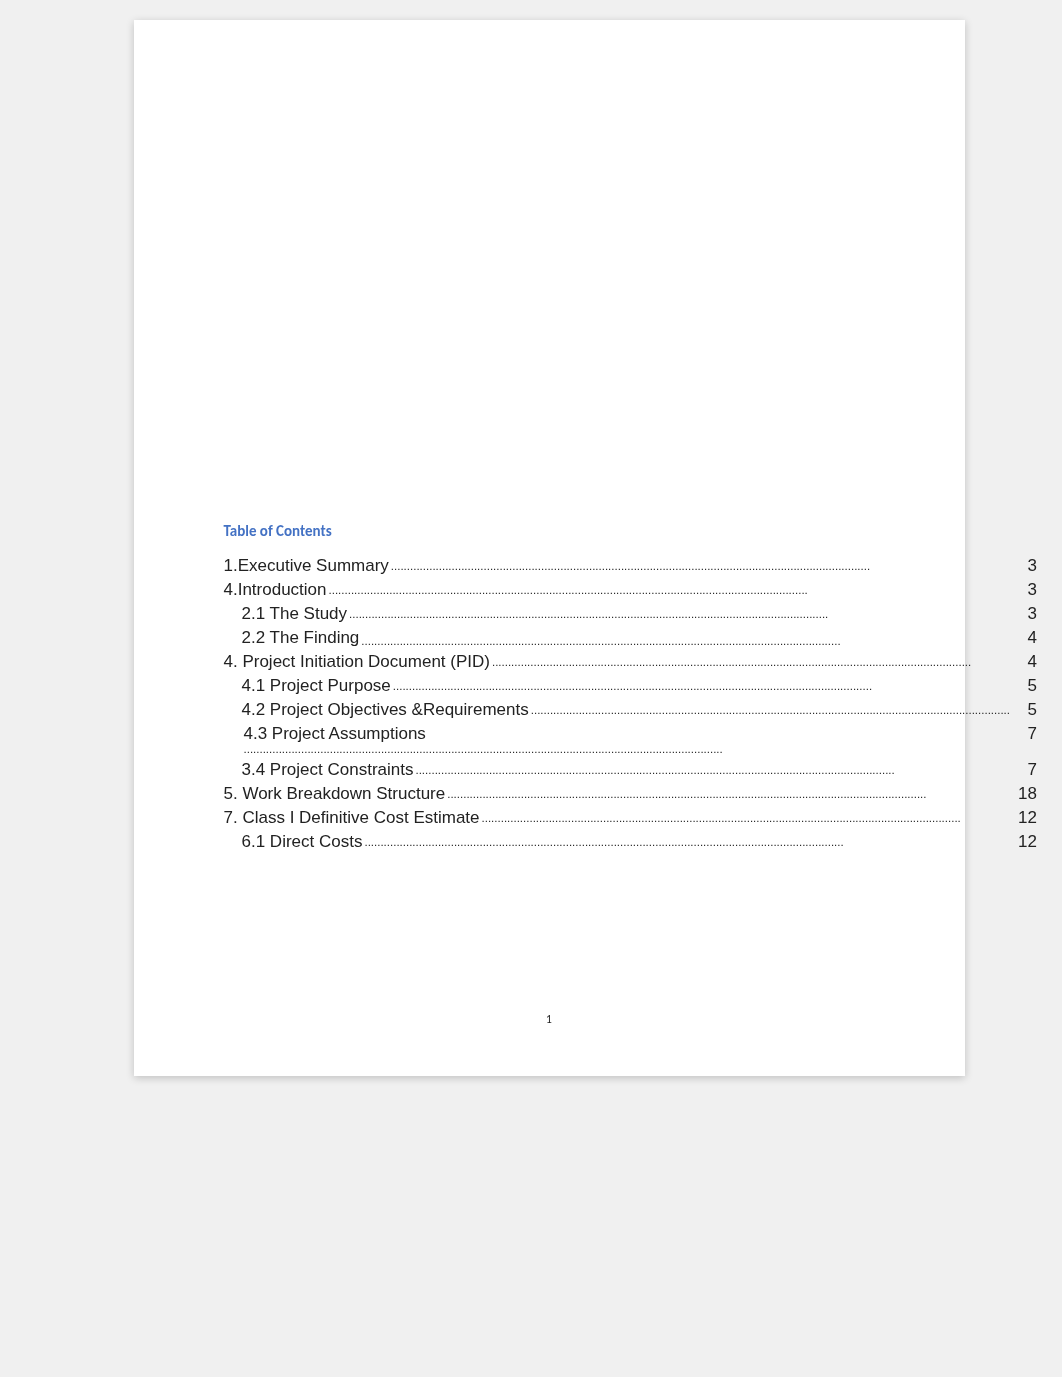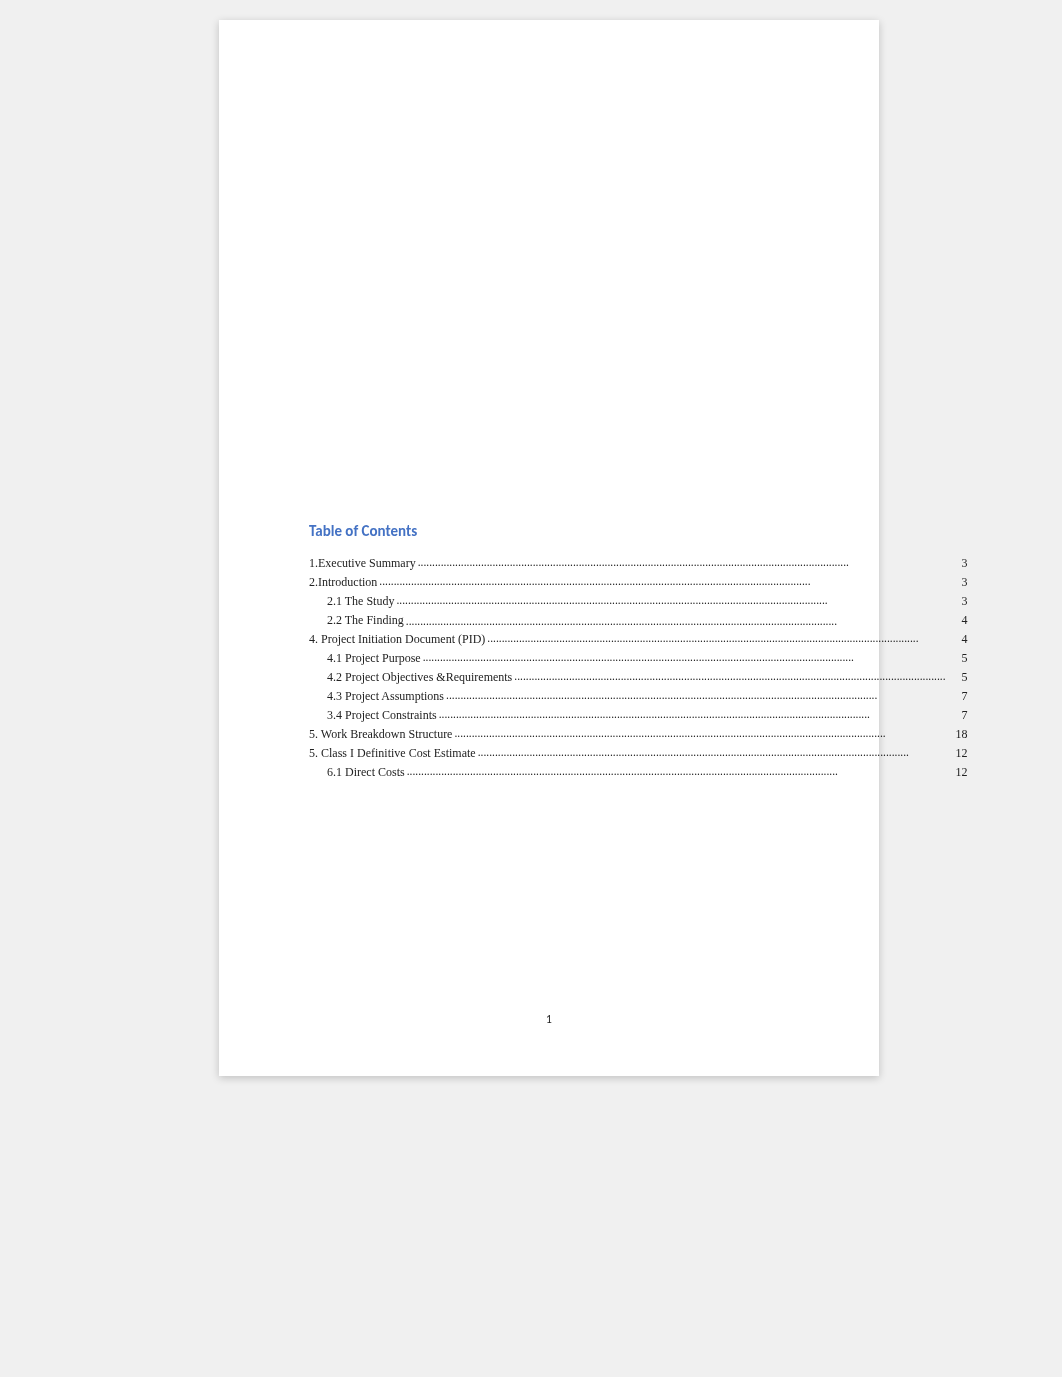--- a/index.html
+++ b/index.html
@@ -12,21 +12,21 @@
       background: #f0f0f0;
       display: flex;
       justify-content: center;
       align-items: flex-start;
       min-height: 100vh;
       padding: 20px;
       font-family: "Times New Roman", Times, serif;
     }
 
     .page {
-      width: 660px;
+      width: 831px;
       min-height: 1056px;
       background: #ffffff;
       box-shadow: 0 2px 8px rgba(0,0,0,0.2);
       padding: 72px 90px 72px 90px;
       position: relative;
       margin-left: 36px;
     }
 
     .top-spacer {
       height: 430px;
@@ -36,22 +36,22 @@
       color: #4472C4;
       font-size: 15px;
       font-weight: bold;
       margin-bottom: 14px;
       font-family: "Calibri", Arial, sans-serif;
     }
 
     .toc-table {
       width: 100%;
       border-collapse: collapse;
-      font-family: Liberation Serif, serif;
-      font-size: 12px;
+      font-family: Liberation Sans, sans-serif;
+      font-size: 17px;
       color: #222;
     }
 
     .toc-table tr td {
       padding: 2px 0;
       vertical-align: top;
     }
 
     .toc-table td.entry {
       width: 100%;
@@ -119,21 +119,21 @@
               <div class="toc-entry">
                 <span class="toc-label">1.Executive Summary</span>
                 <span class="toc-dots"></span>
               </div>
             </td>
             <td class="page-num">3</td>
           </tr>
           <tr>
             <td class="entry">
               <div class="toc-entry">
-                <span class="toc-label">2.Introduction</span>
+                <span class="toc-label">4.Introduction</span>
                 <span class="toc-dots"></span>
               </div>
             </td>
             <td class="page-num">3</td>
           </tr>
           <tr>
             <td class="entry">
               <div class="toc-entry" style="padding-left: 18px; justify-content: flex-end;">
                 <span class="toc-label">2.1 The Study</span>
                 <span class="toc-dots"></span>
@@ -172,21 +172,21 @@
             <td class="entry">
               <div class="toc-entry" style="padding-left: 18px;">
                 <span class="toc-label">4.2 Project Objectives &amp;Requirements</span>
                 <span class="toc-dots"></span>
               </div>
             </td>
             <td class="page-num">5</td>
           </tr>
           <tr>
             <td class="entry">
-              <div class="toc-entry" style="padding-left: 18px;">
+              <div class="toc-entry" style="padding-left: 18px; flex-direction: column;">
                 <span class="toc-label">4.3 Project Assumptions</span>
                 <span class="toc-dots"></span>
               </div>
             </td>
             <td class="page-num">7</td>
           </tr>
           <tr>
             <td class="entry">
               <div class="toc-entry" style="padding-left: 18px;">
                 <span class="toc-label">3.4 Project Constraints</span>
@@ -200,21 +200,21 @@
               <div class="toc-entry">
                 <span class="toc-label">5. Work Breakdown Structure</span>
                 <span class="toc-dots"></span>
               </div>
             </td>
             <td class="page-num">18</td>
           </tr>
           <tr>
             <td class="entry">
               <div class="toc-entry">
-                <span class="toc-label">5. Class I Definitive Cost Estimate</span>
+                <span class="toc-label">7. Class I Definitive Cost Estimate</span>
                 <span class="toc-dots"></span>
               </div>
             </td>
             <td class="page-num">12</td>
           </tr>
           <tr>
             <td class="entry">
               <div class="toc-entry" style="padding-left: 18px;">
                 <span class="toc-label">6.1 Direct Costs</span>
                 <span class="toc-dots"></span>

